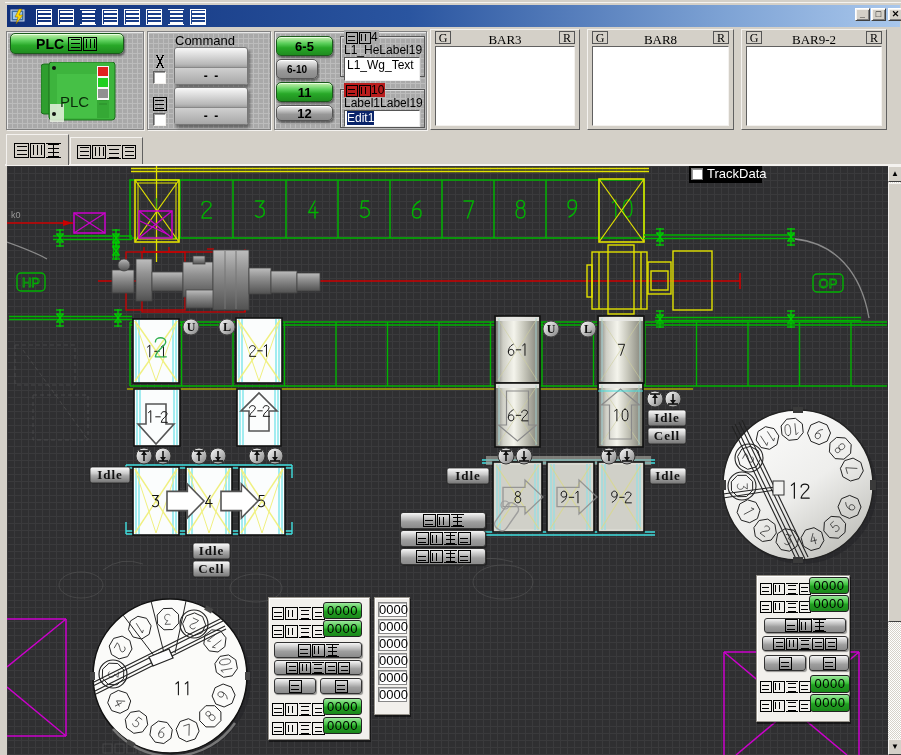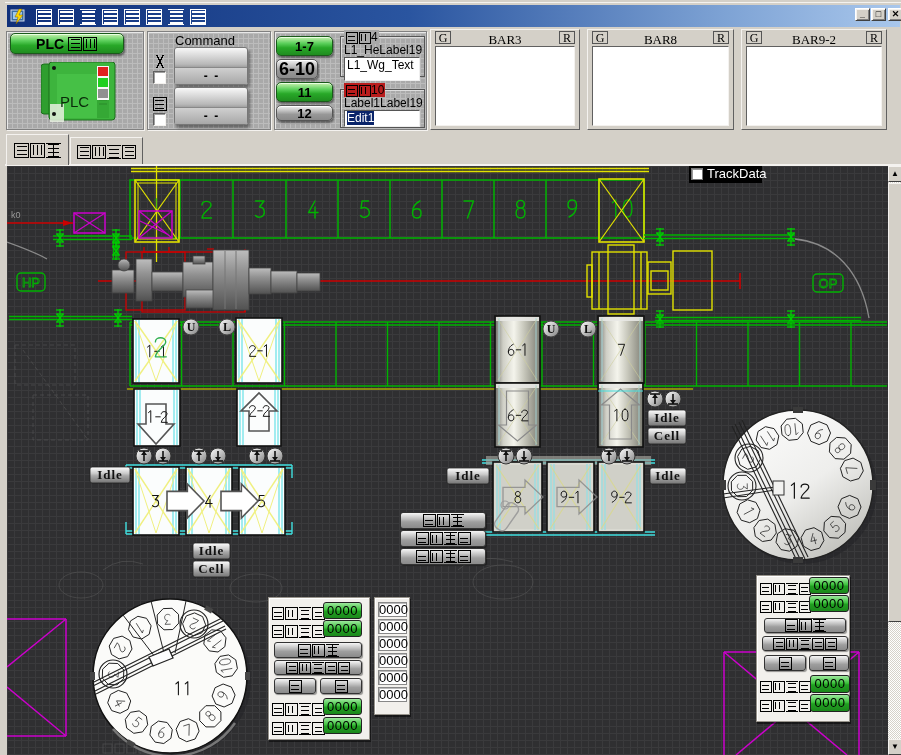--- a/index.html
+++ b/index.html
@@ -124,22 +124,22 @@
  <div class="chk" style="left:150px;top:71px"></div>
  <div class="cmdb" style="left:171px;top:47px;width:74px;height:38px">
       <div class="lower" style="font-size:12px;line-height:16px;color:#000">-&nbsp;&nbsp;-</div>
     </div>
  <div class="lbl" style="left:149px;top:95px;font-size:14px"><i class="cj cja" style="width:14px;height:14px"></i></div>
  <div class="chk" style="left:150px;top:113px"></div>
  <div class="cmdb" style="left:171px;top:87px;width:74px;height:38px">
       <div class="lower" style="font-size:12px;line-height:16px;color:#000">-&nbsp;&nbsp;-</div>
     </div>
 
- <div class="grnb" style="left:273px;top:36px;width:57px;height:20px;font-size:13px">1-7</div>
- <div class="gryb" style="left:273px;top:59px;width:42px;height:20px;font-size:18px">6-10</div>
+ <div class="grnb" style="left:273px;top:36px;width:57px;height:20px;font-size:13px">6-5</div>
+ <div class="gryb" style="left:273px;top:59px;width:42px;height:20px;font-size:10px">6-10</div>
  <div class="grnb" style="left:273px;top:82px;width:57px;height:20px;font-size:13px">11</div>
  <div class="gryb" style="left:273px;top:105px;width:57px;height:16px;font-size:13px">12</div>
  <div class="grp" style="left:337px;top:36px;width:85px;height:41px"></div>
  <div class="lbl" style="left:341px;top:30px;font-size:12px;background:#a9a9a9;padding:0 1px"><i class="cj cja" style="width:12px;height:12px"></i><i class="cj cjb" style="width:12px;height:12px"></i>4</div>
  <div class="lbl" style="left:341px;top:43px;font-size:12px">L1_HeLabel19</div>
  <div class="inp" style="left:341px;top:57px;width:76px;height:24px">L1_Wg_Text</div>
  <div class="grp" style="left:337px;top:89px;width:85px;height:39px"></div>
  <div class="lbl" style="left:341px;top:83px;font-size:12px;background:#b91c1c;padding:0 1px"><i class="cj cja" style="width:12px;height:12px"></i><i class="cj cjb" style="width:12px;height:12px"></i>10</div>
  <div class="lbl" style="left:341px;top:96px;font-size:12px">Label1Label19</div>
  <div class="inp" style="left:341px;top:110px;width:76px;height:17px"><span style="background:#0a246a;color:#fff">Edit1</span></div>

